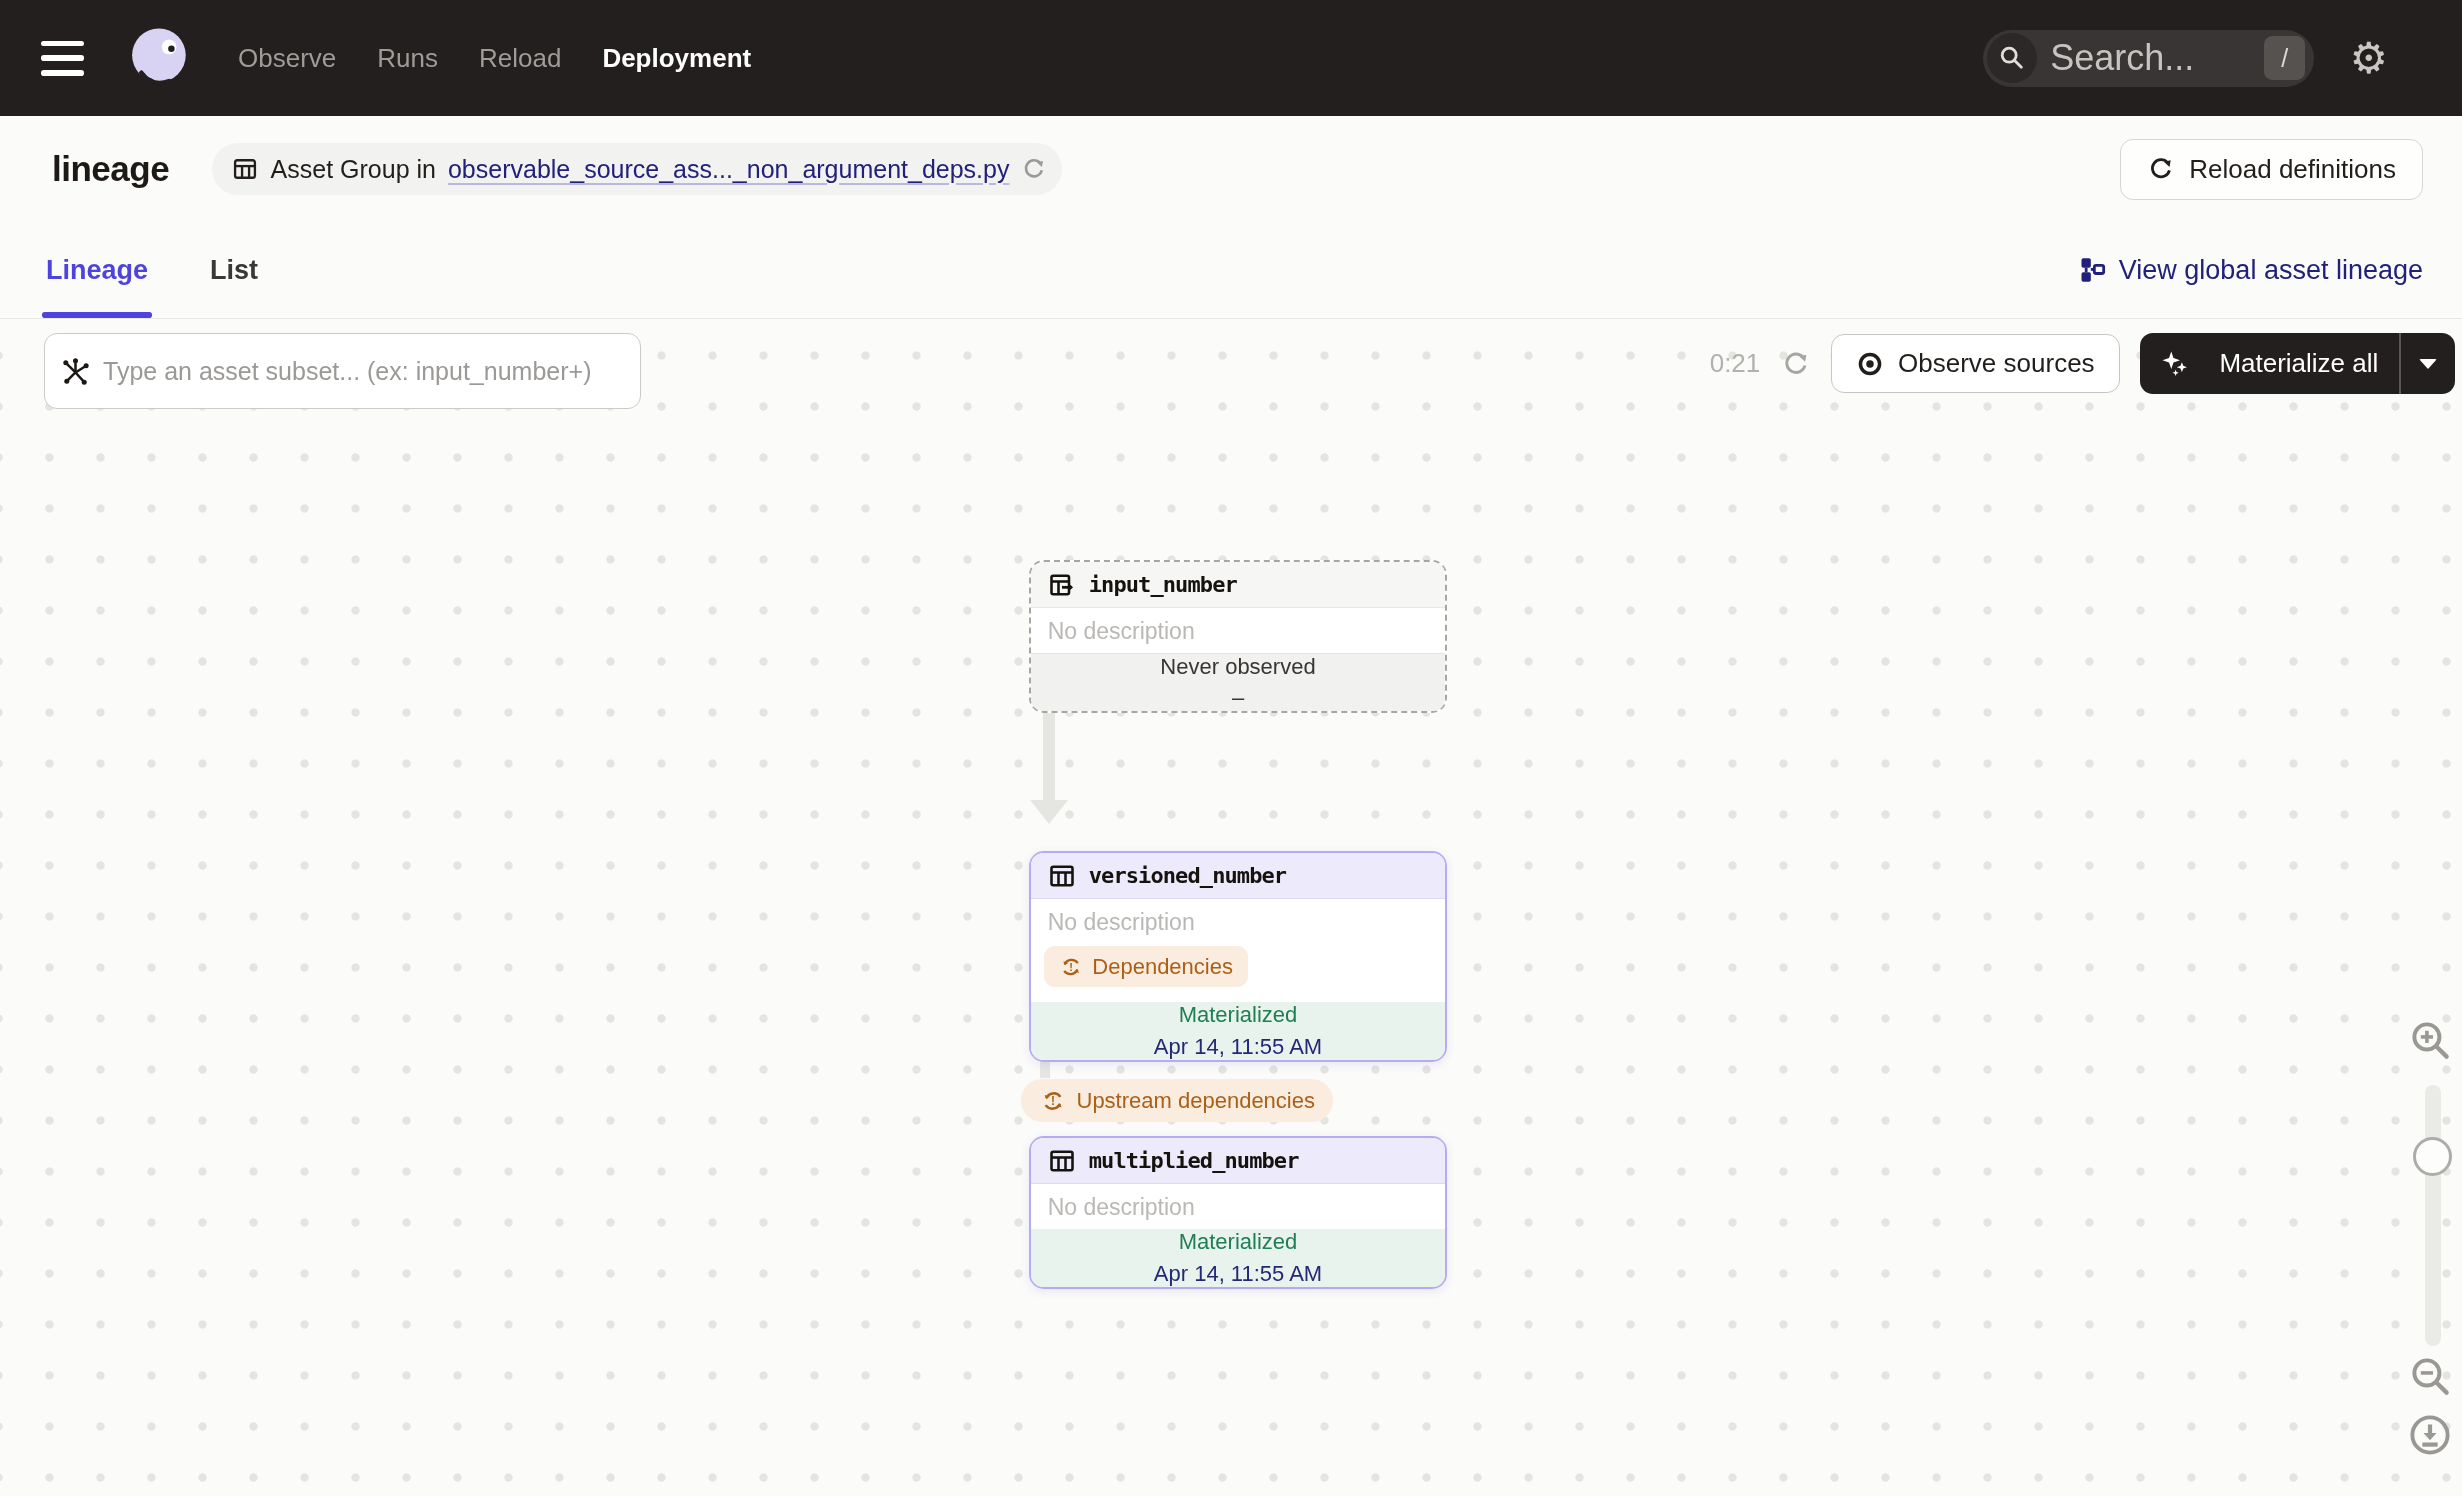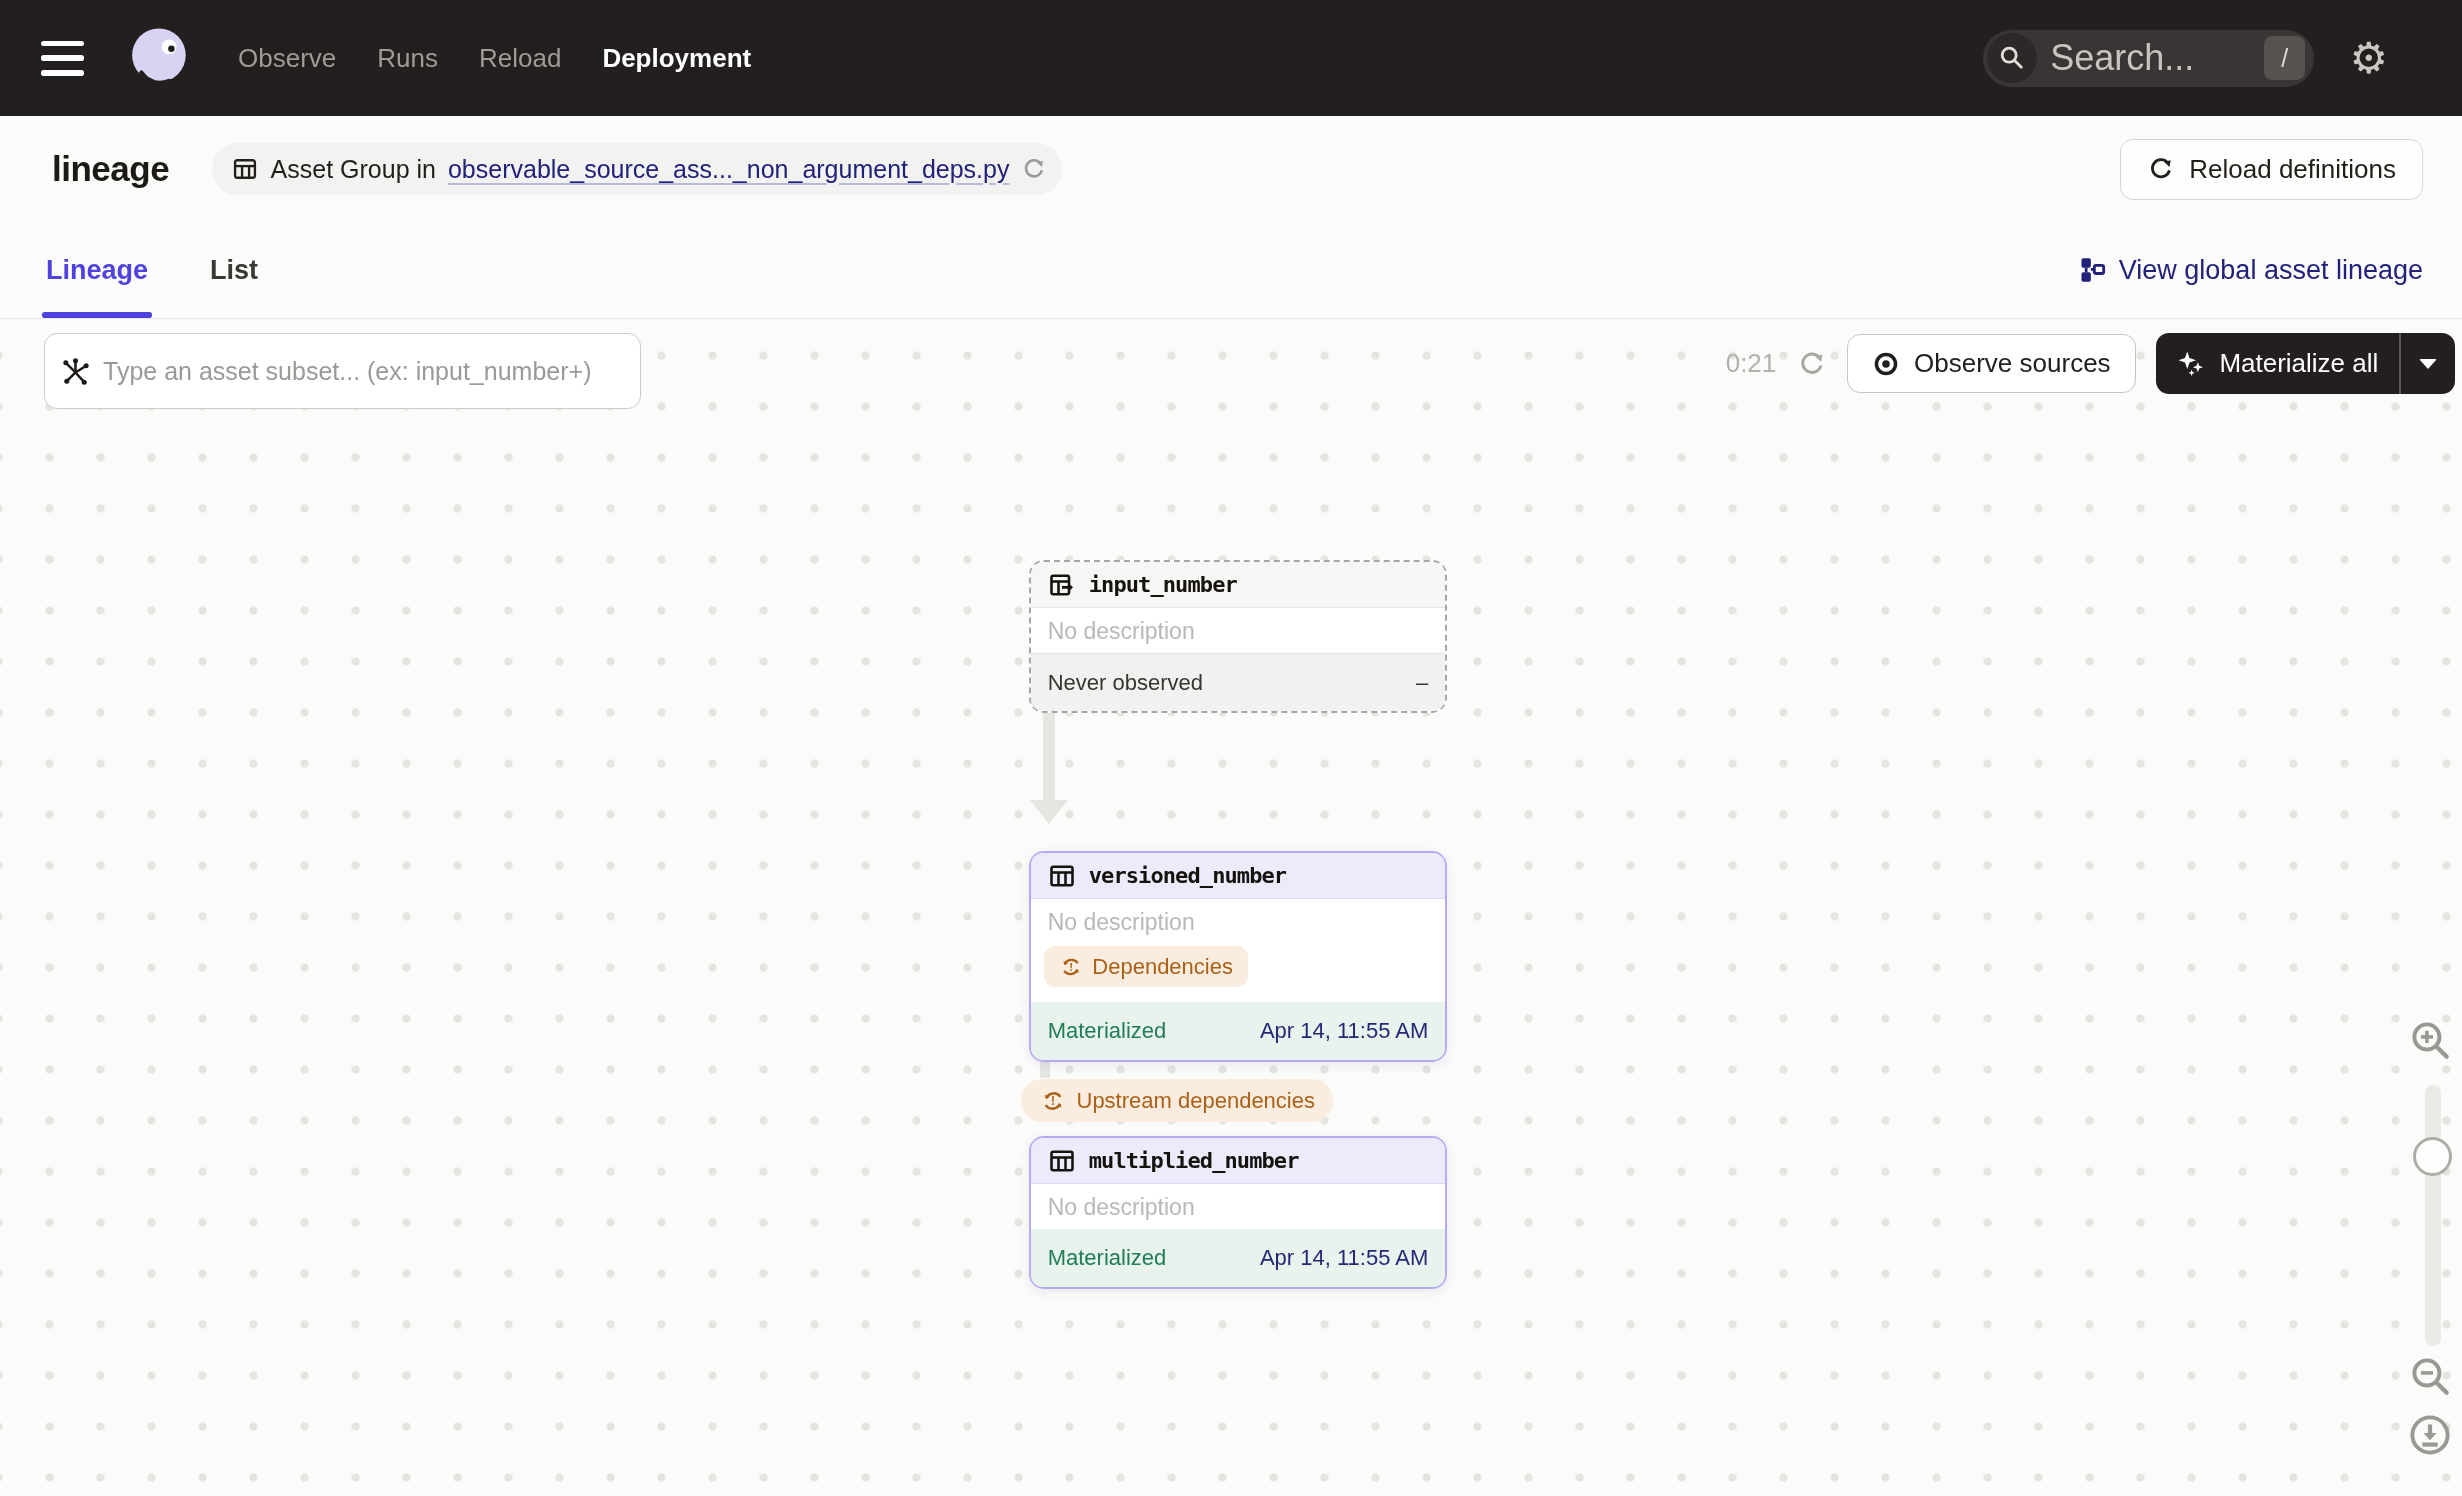--- a/index.html
+++ b/index.html
@@ -62,31 +62,31 @@
 
   .subset-box{position:absolute;left:44px;top:14px;width:597px;height:76px;background:#FFFFFF;border:1.9px solid #CBCBC8;border-radius:13px;display:flex;align-items:center;gap:12px;padding:0 11px 0 15px;}
   .subset-box input{flex:1;border:none;outline:none;font-size:25px;color:#211E1B;min-width:0;background:transparent;font-family:"Liberation Sans",sans-serif;}
   .subset-box input::placeholder{color:#9B9996;}
 
   .toolbar-right{position:absolute;top:14px;right:7.4px;display:flex;align-items:center;gap:20.4px;}
   .timer{font-size:26px;color:#B3B1AE;}
   .refresh-gray{cursor:pointer;display:flex;}
   .observe-btn{height:59px;border-radius:13px;background:#FFFFFF;border:1.9px solid #C6C6C3;display:flex;align-items:center;gap:14px;padding:0 24px;font-size:26px;color:#211E1B;cursor:pointer;}
   .mat-group{height:61px;border-radius:13px;background:var(--topbar-bg);display:flex;align-items:stretch;color:#FFF;overflow:hidden;}
-  .mat-main{display:flex;align-items:center;gap:13px;padding:0 20.4px 0 20.4px;font-size:26px;font-weight:500;cursor:pointer;}
+  .mat-main{display:flex;align-items:center;gap:29px;padding:0 20.4px 0 20.4px;font-size:26px;font-weight:500;cursor:pointer;}
   .mat-div{width:1.9px;background:rgba(255,255,255,0.25);margin:0;}
   .mat-caret{width:54px;display:flex;align-items:center;justify-content:center;cursor:pointer;}
   .caret{width:0;height:0;border-left:9.3px solid transparent;border-right:9.3px solid transparent;border-top:10.2px solid #FFF;border-radius:1.9px;}
 
   
   .node{position:absolute;left:1029px;width:418px;background:#FFF;border-radius:15px;font-size:23px;}
   .node-head{display:flex;align-items:center;gap:13px;height:46px;padding:0 16.7px;border-radius:12px 12px 0 0;}
   .node-name{font-family:"DejaVu Sans Mono",monospace;font-weight:600;font-size:22px;color:#16130F;letter-spacing:-0.9px;white-space:nowrap;}
   .node-desc{padding:10.2px 16.7px 8.3px;color:#BAB8B5;font-size:23px;}
-  .node-foot{height:58px;display:flex;align-items:center;justify-content:space-between;padding:0 16.7px;border-radius:0 0 12px 12px;font-size:22px;}
+  .node-foot{height:58px;display:flex;align-items:center;justify-content:space-between;padding:0 16.7px;border-radius:0 0 12px 12px;font-size:22px;flex-direction:column;}
 
   .node.source{border:2.8px dashed #A6A6A3;top:241px;}
   .node.source .node-head{background:#F6F6F4;border-bottom:0.9px solid #E6E6E4;text-align:center;}
   .node.source .node-foot{background:#F1F1EF;border-top:0.9px solid #E4E4E2;color:#383532;}
 
   .node.purple{border:2.8px solid var(--purple-border);box-shadow:0 2.8px 9.3px rgba(80,60,180,0.10);}
   .node.purple .node-head{background:var(--purple-head);border-bottom:1.9px solid #DDD7F8;}
   .node.purple .node-foot{background:var(--green-bg);}
   .status-green{color:var(--green);font-weight:500;}
   .status-time{color:#242875;font-weight:500;}

